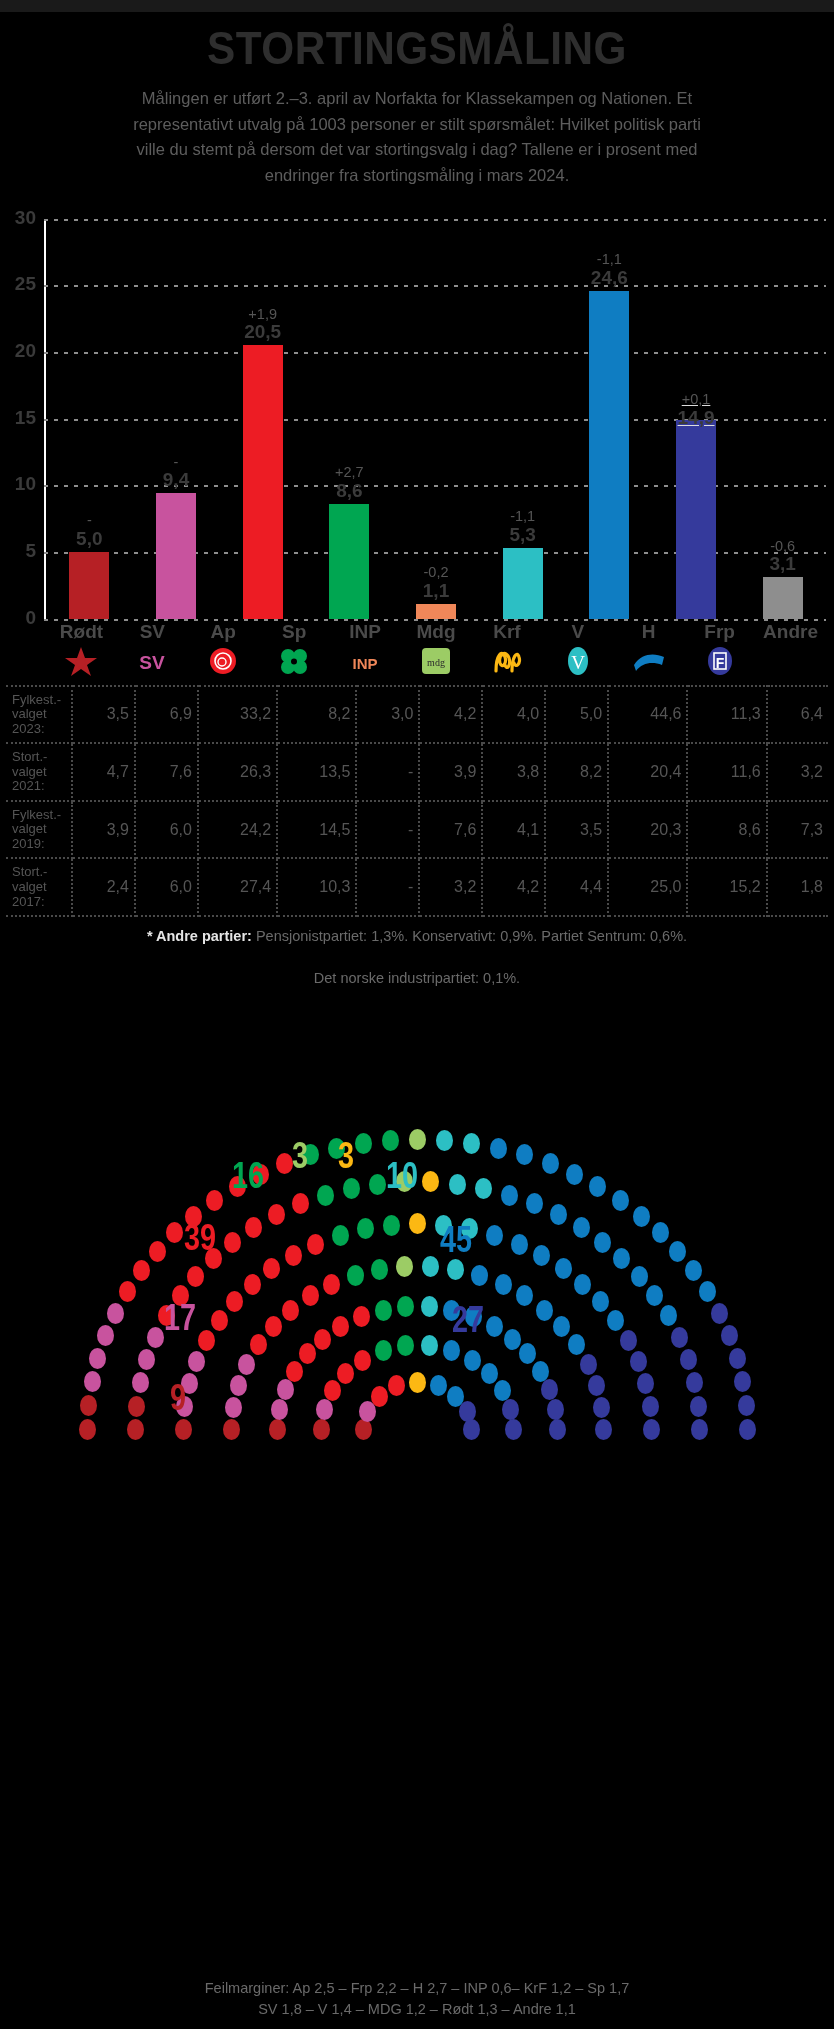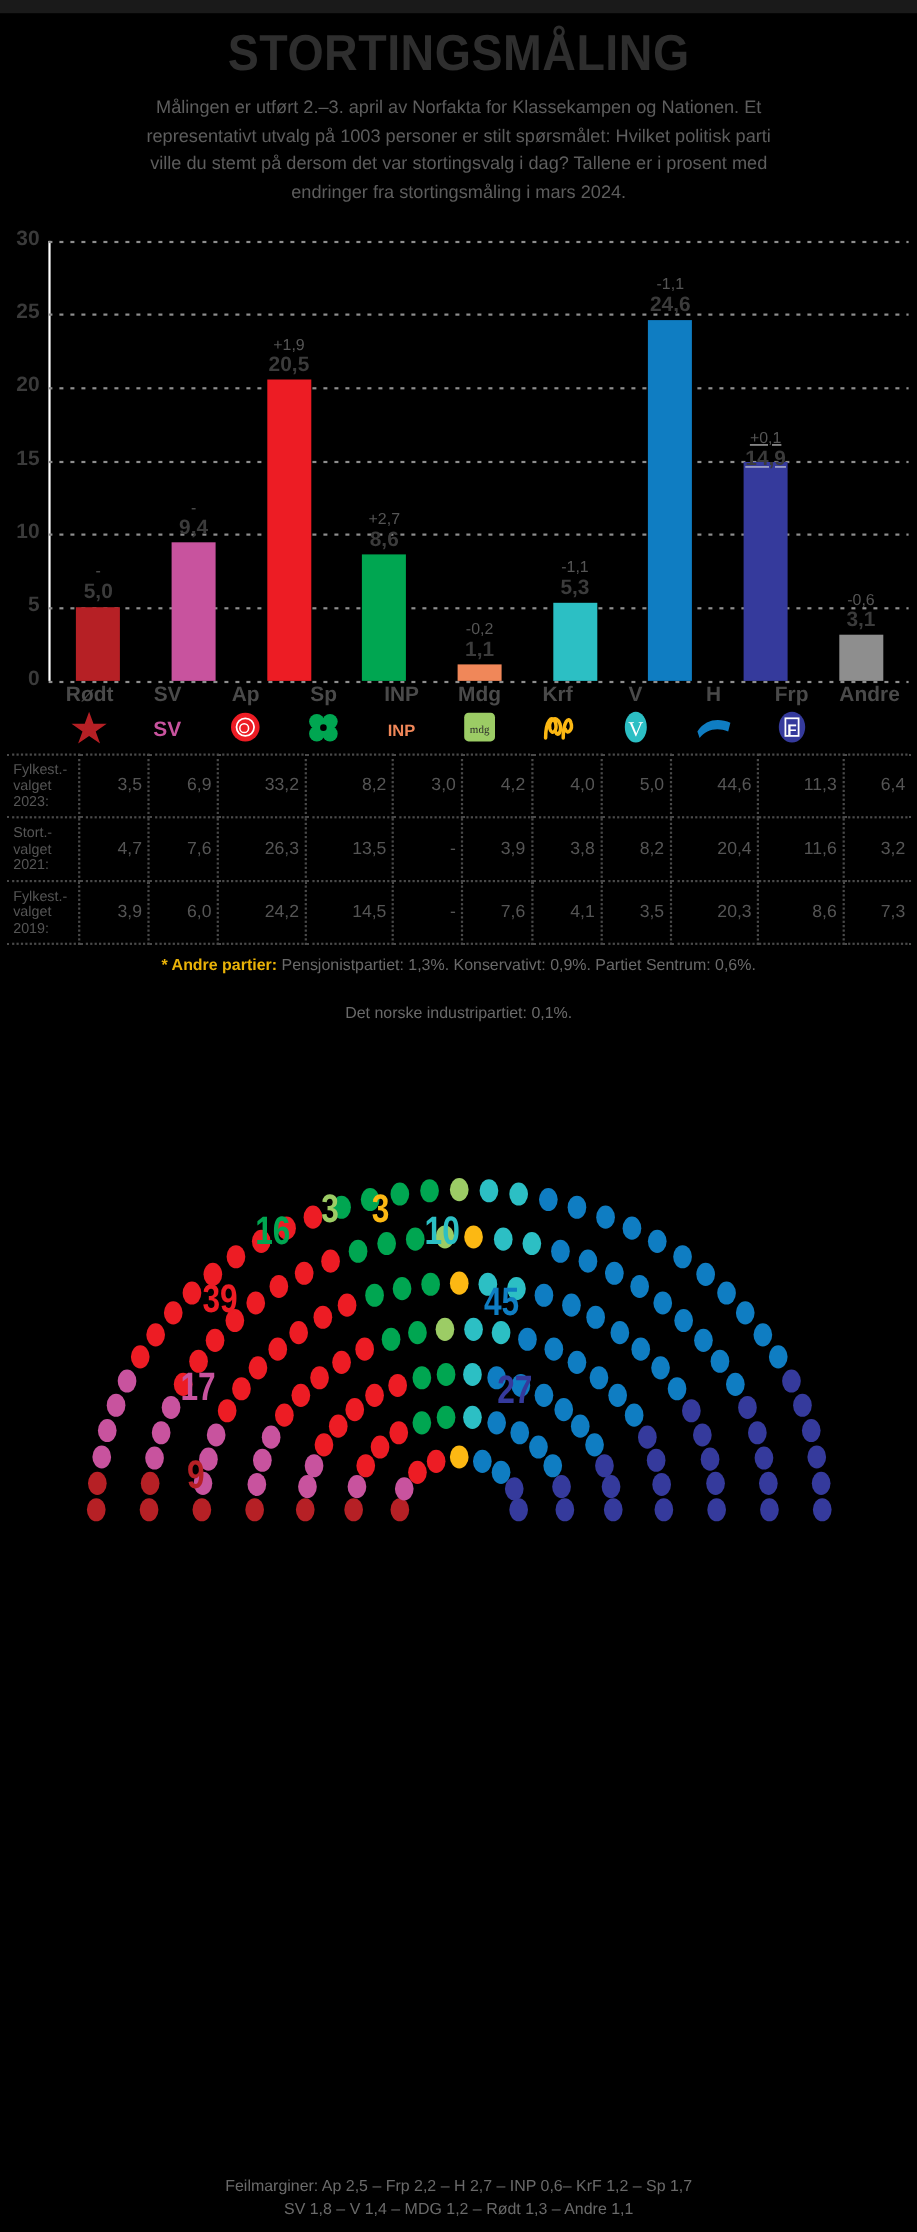--- a/index.html
+++ b/index.html
@@ -350,26 +350,40 @@
           <td>24,2</td>
           <td>14,5</td>
           <td>-</td>
           <td>7,6</td>
           <td>4,1</td>
           <td>3,5</td>
           <td>20,3</td>
           <td>8,6</td>
           <td>7,3</td>
         </tr>
+        <tr>
+          <td class="rowlabel">Stort.-valget 2017:</td>
+          <td>2,4</td>
+          <td>6,0</td>
+          <td>27,4</td>
+          <td>10,3</td>
+          <td>-</td>
+          <td>3,2</td>
+          <td>4,2</td>
+          <td>4,4</td>
+          <td>25,0</td>
+          <td>15,2</td>
+          <td>1,8</td>
+        </tr>
       </tbody>
   </table>
 </div>
 
 <div class="footnote">
-  <span style="font-weight:700;color:#eab308">* Andre partier:</span><span> Pensjonistpartiet: 1,3%. Konservativt: 0,9%. Partiet Sentrum: 0,6%.</span><br>
+  <span style="font-weight:700;color:#e5e5e5">* Andre partier:</span><span> Pensjonistpartiet: 1,3%. Konservativt: 0,9%. Partiet Sentrum: 0,6%.</span><br>
   <br>
   <span>Det norske industripartiet: 0,1%.</span>
 </div>
 
 <div class="parliament" id="parliament">
     <div class="seat" style="left: 79px; top: 422px; background: rgb(182, 32, 37);"></div>
     <div class="seat" style="left: 127px; top: 422px; background: rgb(182, 32, 37);"></div>
     <div class="seat" style="left: 175px; top: 422px; background: rgb(182, 32, 37);"></div>
     <div class="seat" style="left: 223px; top: 422px; background: rgb(182, 32, 37);"></div>
     <div class="seat" style="left: 269px; top: 422px; background: rgb(182, 32, 37);"></div>

